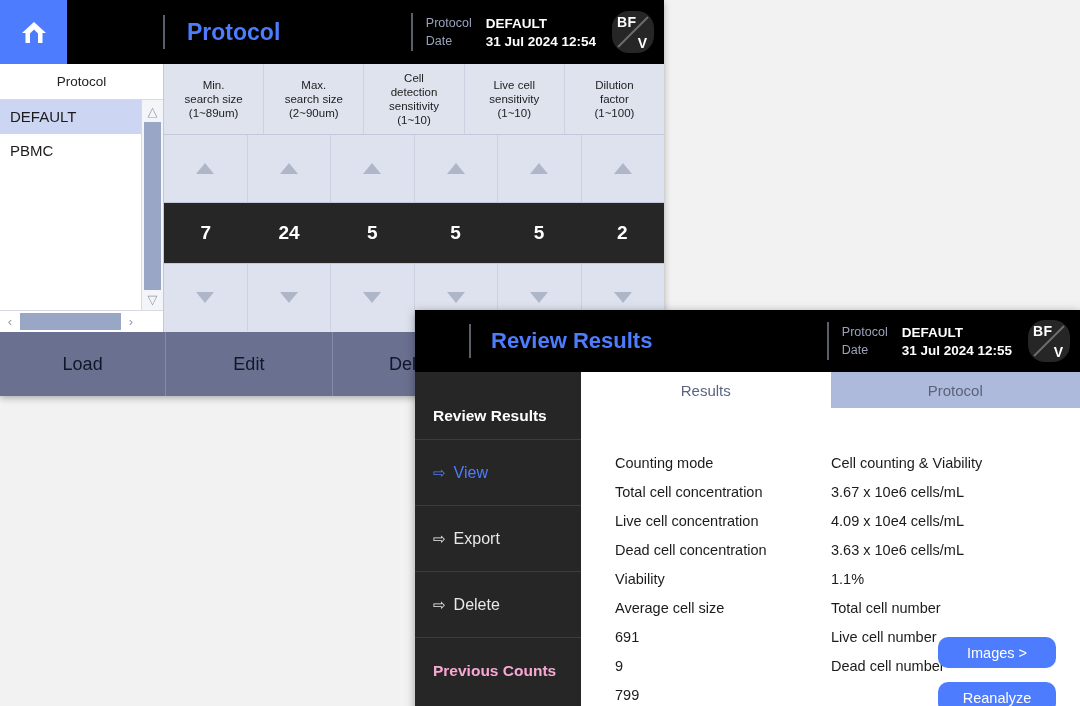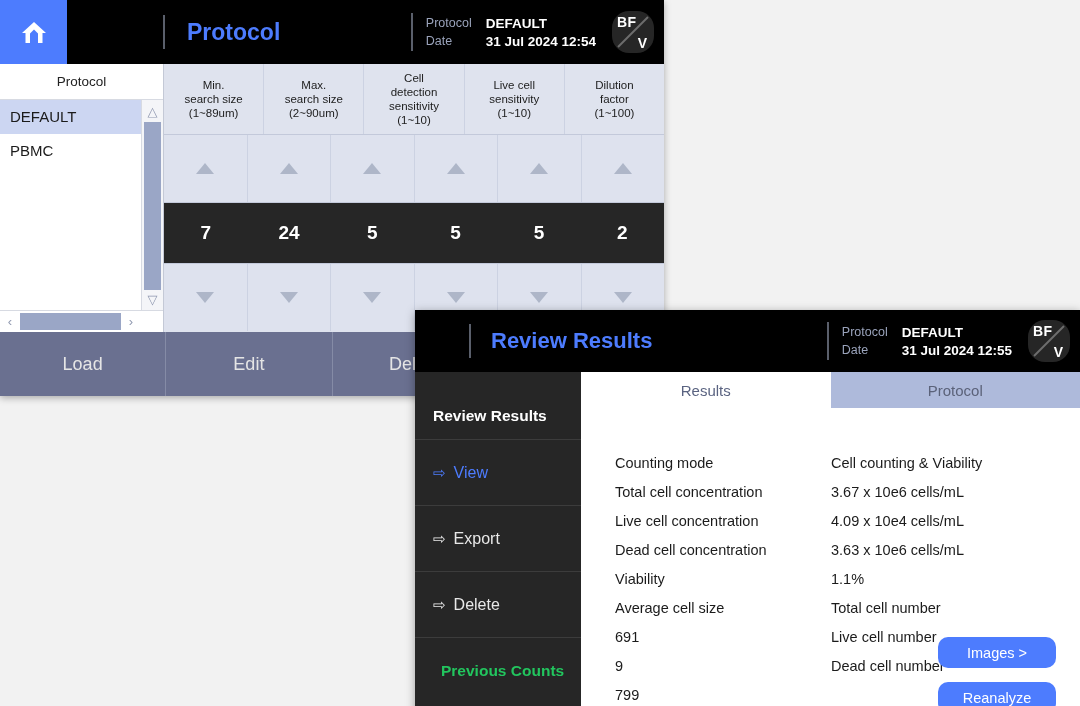--- a/index.html
+++ b/index.html
@@ -212,21 +212,21 @@
   
   #proto-actions {
     position: absolute; left: 0; bottom: 0;
     width: 664px; height: 64px;
     display: flex;
     background: #6a7090;
   }
   #proto-actions .act {
     flex: 1 1 0;
     display: flex; align-items: center; justify-content: center;
-    color: #e5e5e5; font-size: 18px;
+    color: #0f172a; font-size: 18px;
     border-right: 1px solid #858ba6;
     cursor: pointer;
     box-sizing: border-box;
   }
   #proto-actions .act:last-child { border-right: none; }
 
   
   #win-results {
     left: 415px; top: 310px;
     width: 665px; height: 428px;
@@ -276,23 +276,22 @@
     border-bottom: 1px solid #3c3c3c;
     color: #e8e8e8;
     cursor: pointer;
     box-sizing: border-box;
   }
   .menu-item.active { color: #4d7cfe; }
   .menu-item .marrow { margin-right: 8px; font-size: 15px; }
   .menu-foot {
     height: 66px;
     display: flex; align-items: center; padding-left: 18px;
-    color: #22c55e; font-size: 15.5px; font-weight: bold;
-    box-sizing: border-box;
-    margin-left: 8px;
+    color: #f9a8d4; font-size: 15.5px; font-weight: bold;
+    box-sizing: border-box;
   }
 
   
   #results-content {
     position: absolute; left: 166px; top: 98px;
     right: 0; bottom: 0;
     background: #ffffff;
     box-sizing: border-box;
     padding-left: 42px;
   }

